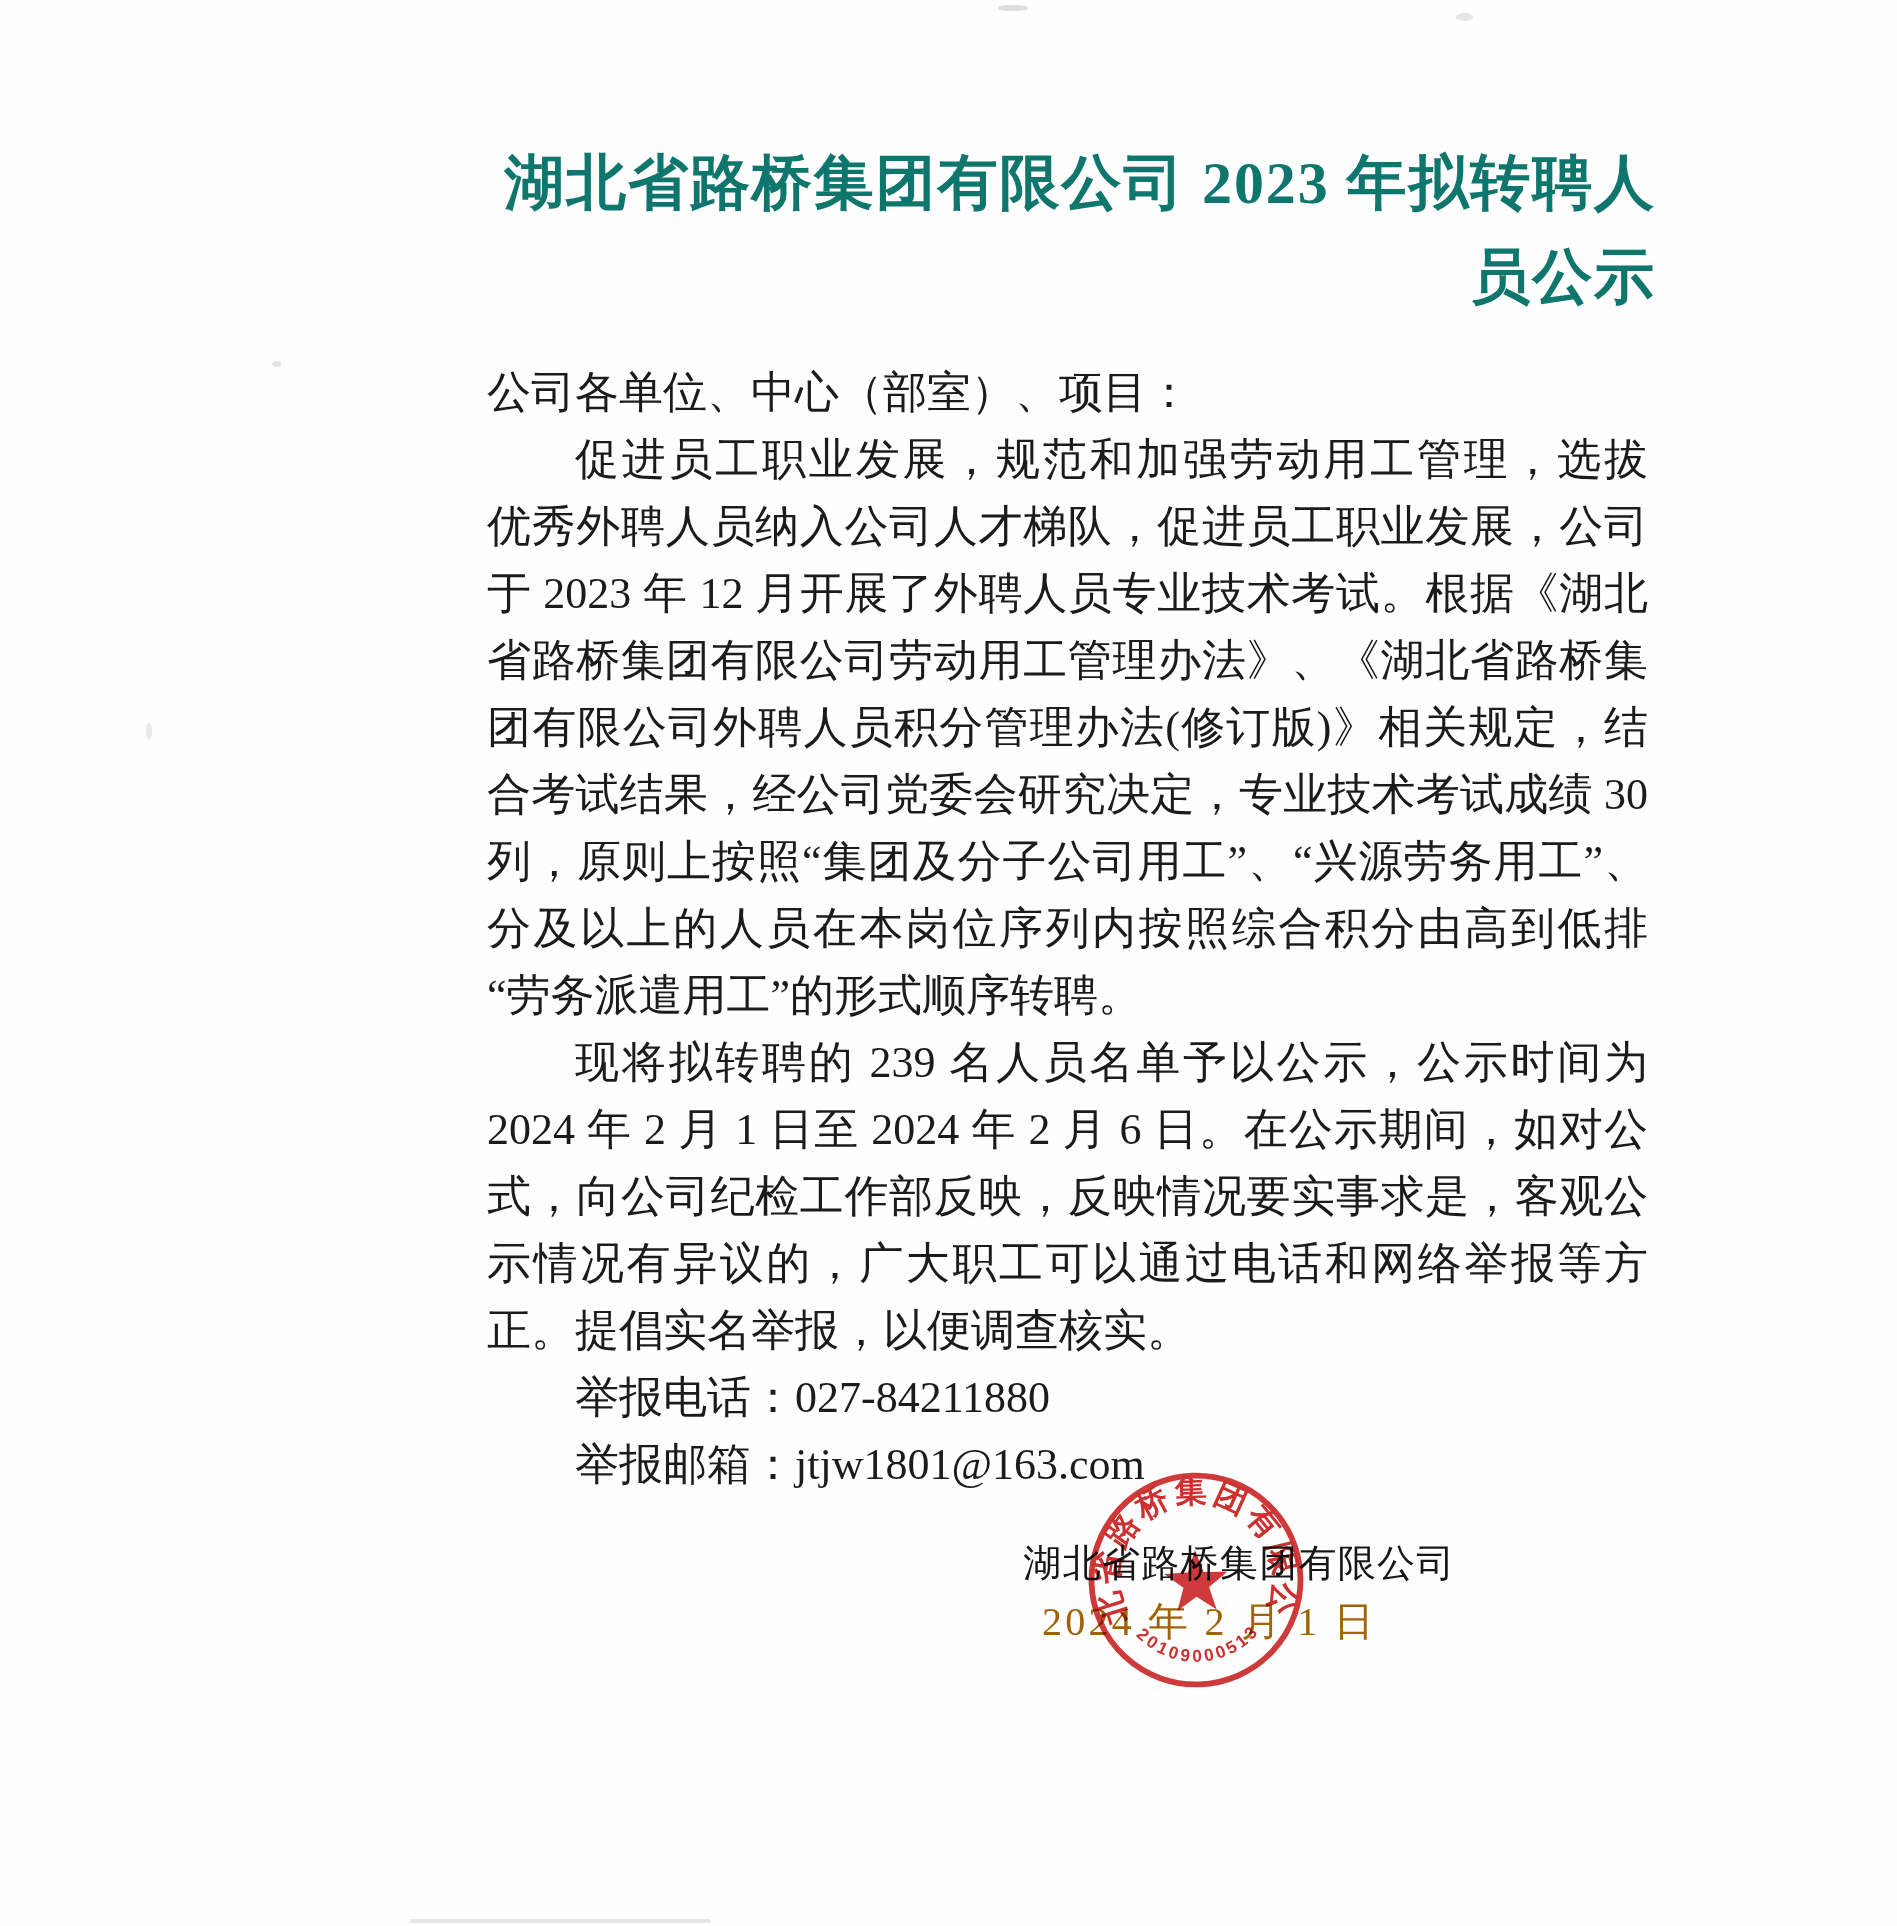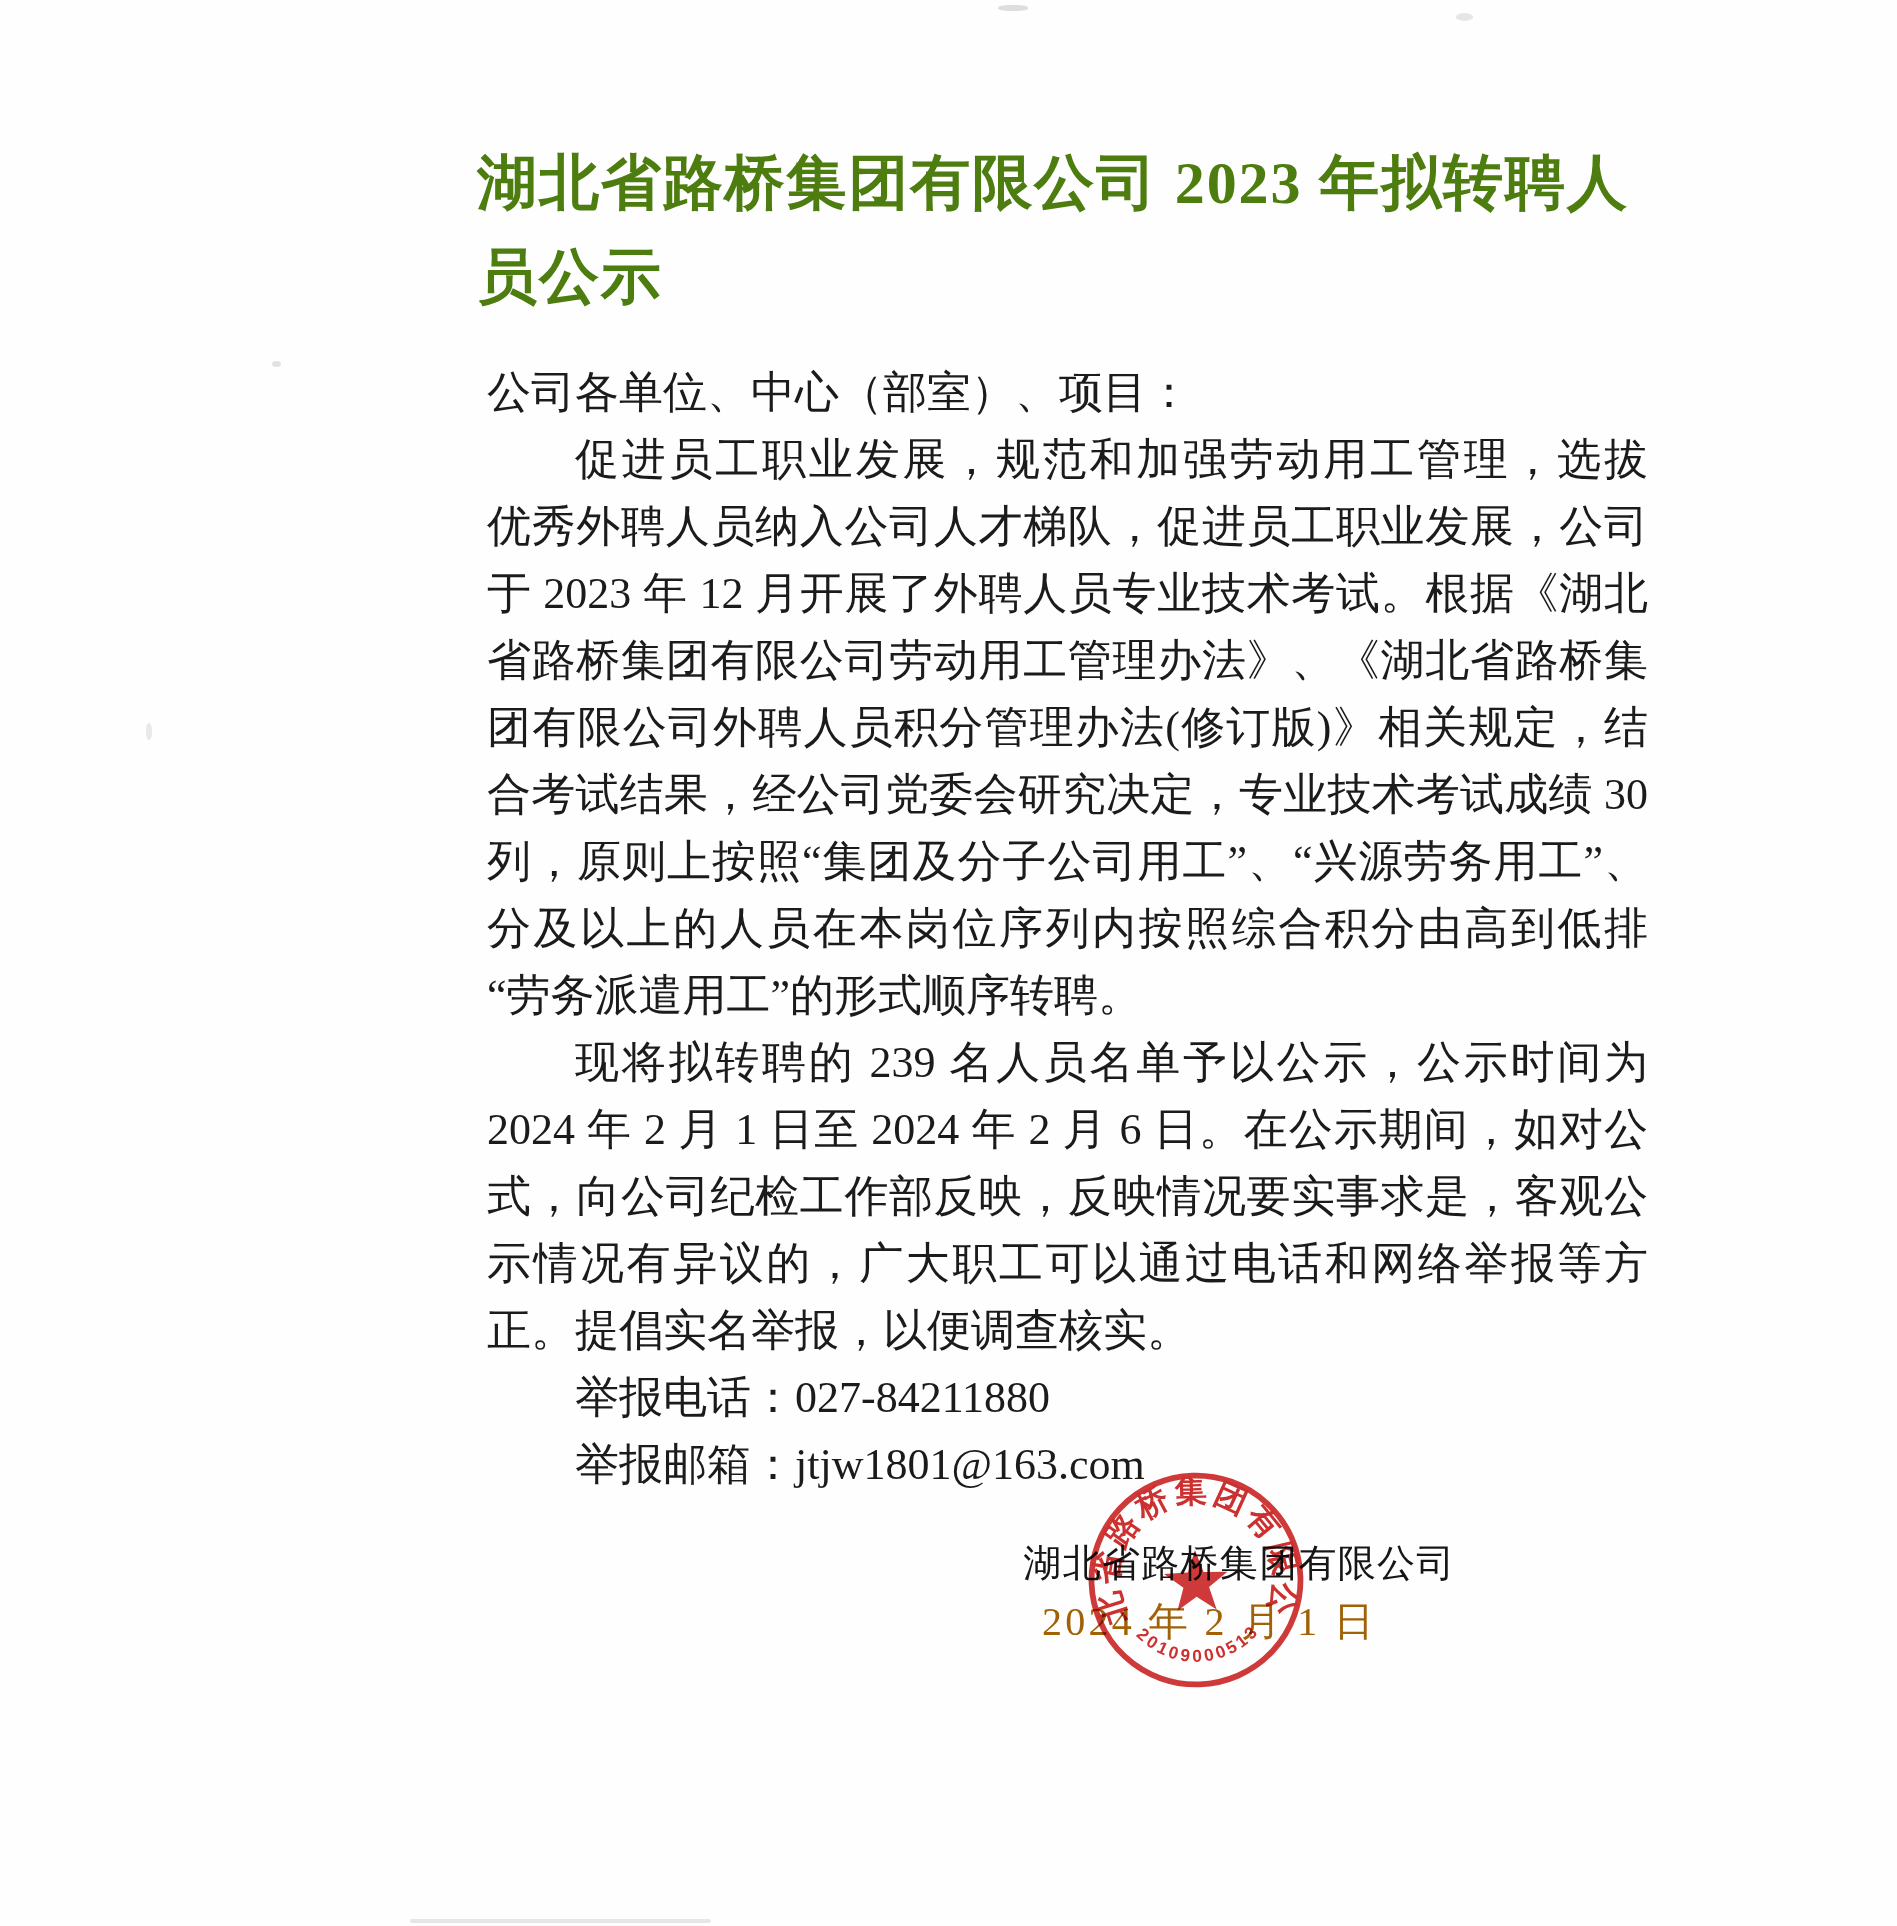--- a/index.html
+++ b/index.html
@@ -7,25 +7,25 @@
     position:relative;
     width:1897px;height:1926px;
     background:#fefefe;
     overflow:hidden;
     font-family:"Liberation Serif","DejaVu Serif",serif;
     color:#1b1b1b;
   }
   
   .title{
     position:absolute;left:477px;top:136px;width:1179px;
-    text-align:left;
+    text-align:right;
     font-size:60px;font-weight:900;
     line-height:94px;
     letter-spacing:1.9px;
-    color:#4d7c0f;
+    color:#0f766e;
     font-family:"Liberation Serif","DejaVu Serif",serif;
   }
   
   .body-block{position:absolute;left:487px;top:359px;width:1161px;}
   .bl{
     height:67px;line-height:67px;
     font-size:44px;
     white-space:normal;
     overflow:visible;
   }

